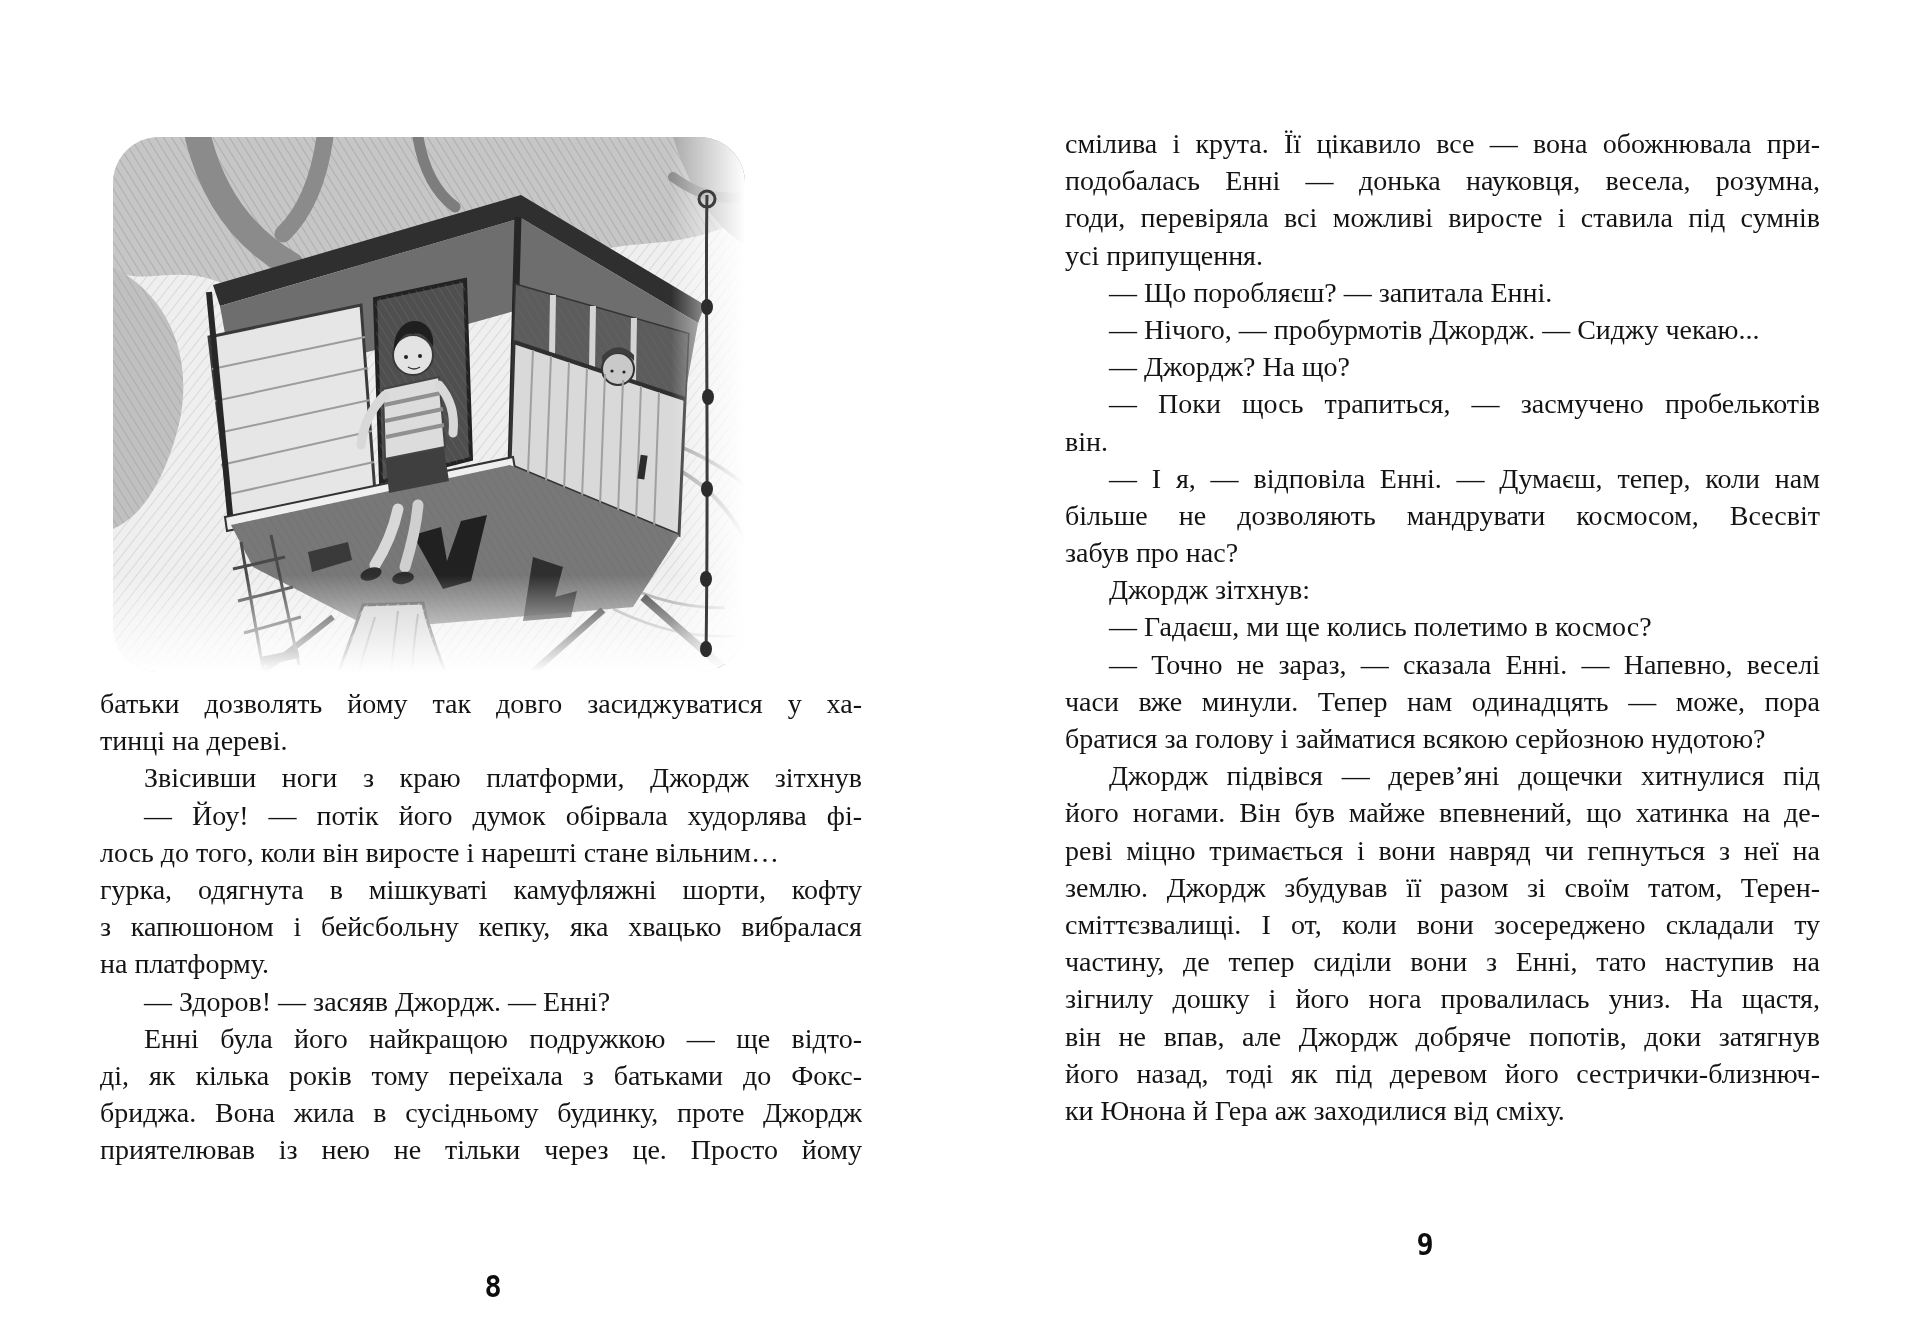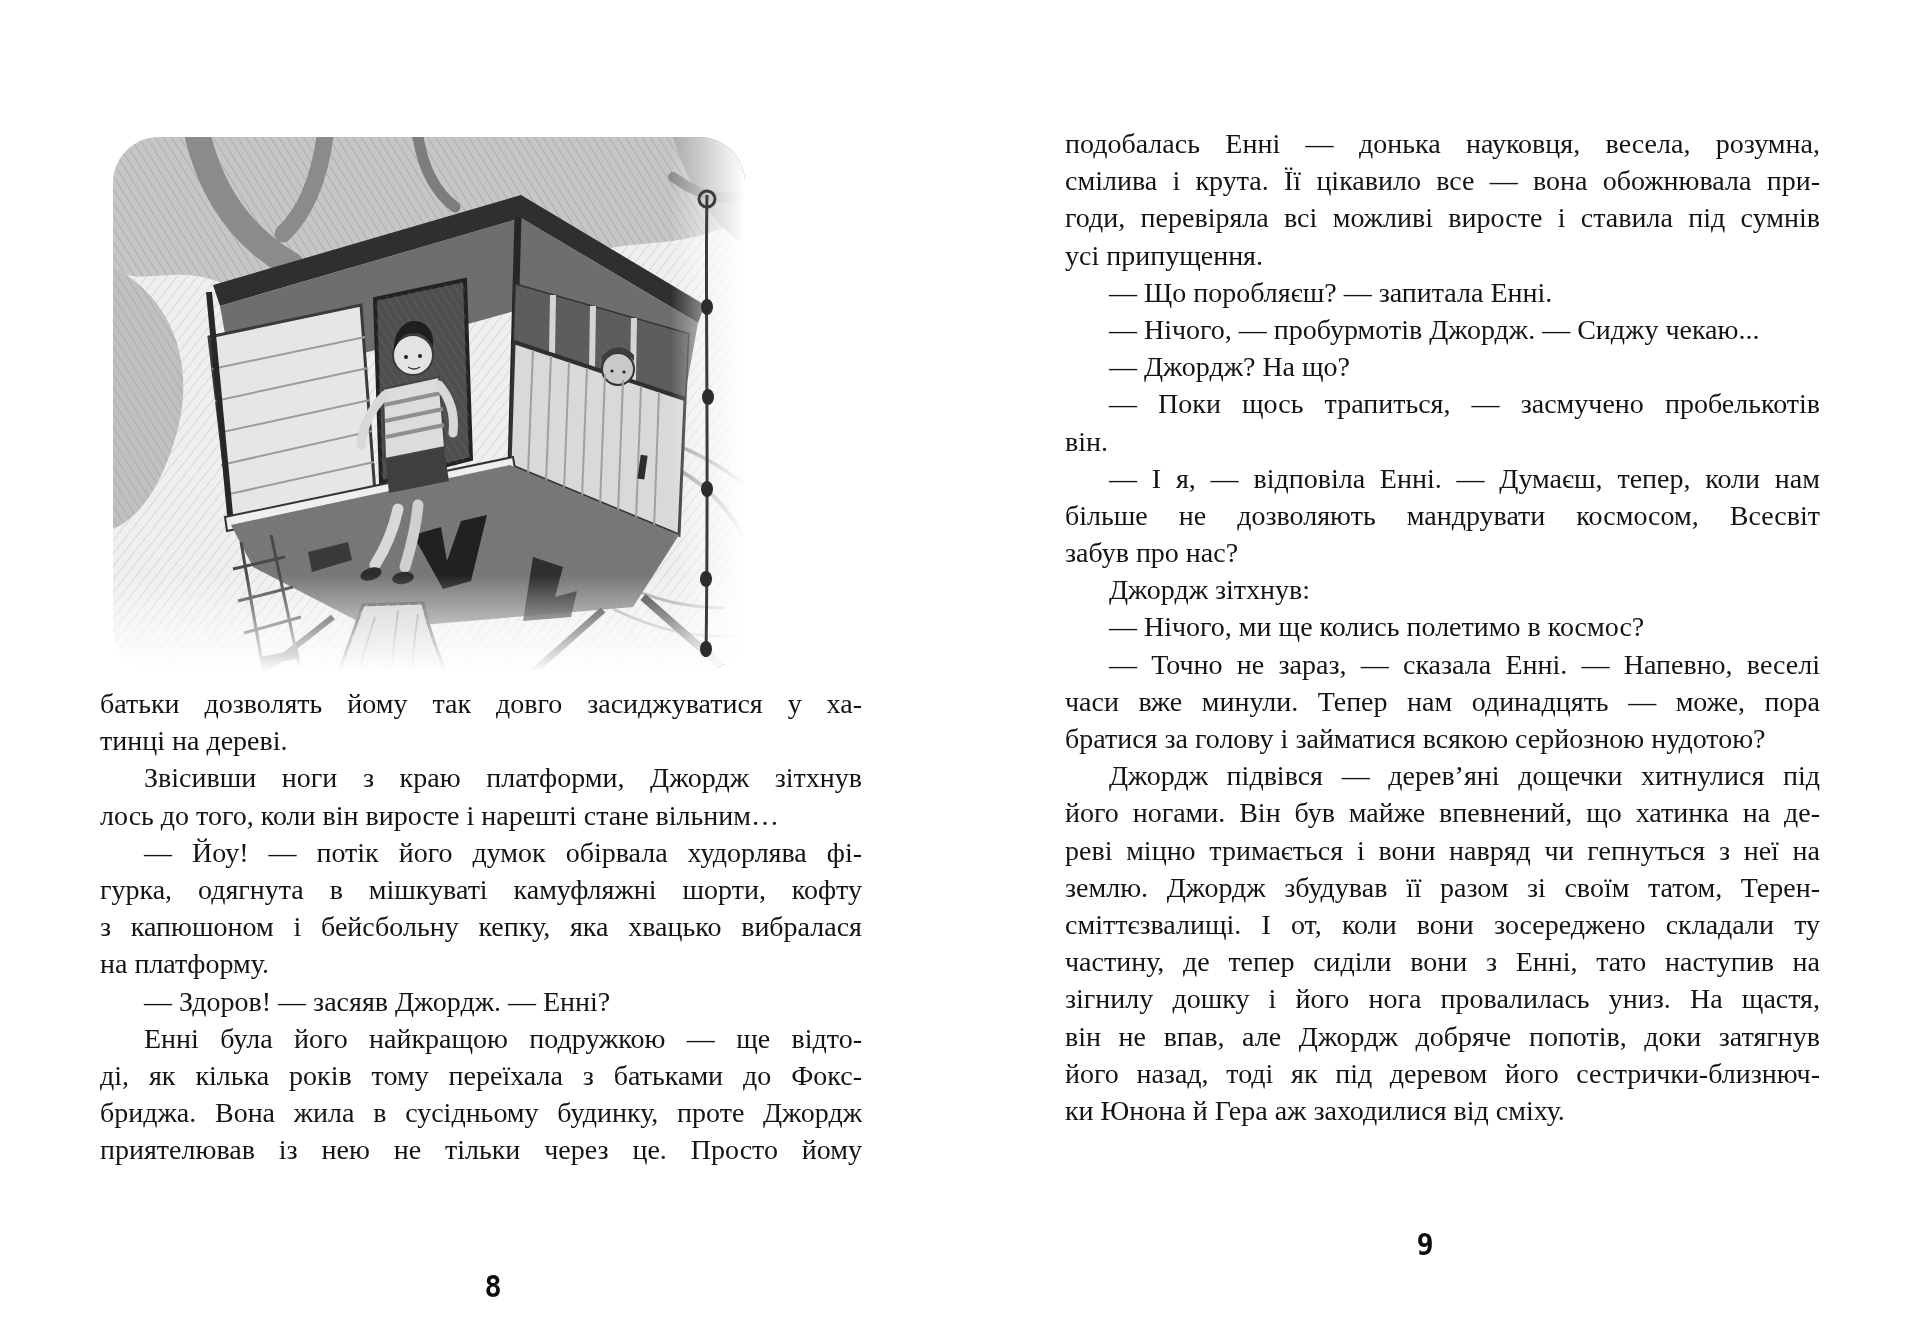--- a/index.html
+++ b/index.html
@@ -193,50 +193,50 @@
         <ellipse cx="593" cy="442" rx="6" ry="8" fill="#2c2c2c"></ellipse>
         <ellipse cx="593" cy="512" rx="6" ry="8" fill="#2c2c2c"></ellipse>
       </g>
     </g>
   </svg>
 
   <div class="col col-left">
       <div class="line j">батьки дозволять йому так довго засиджуватися у ха-</div>
       <div class="line">тинці на дереві.</div>
       <div class="line ind j">Звісивши ноги з краю платформи, Джордж зітхнув</div>
+      <div class="line ind j">— Йоу! — потік його думок обірвала худорлява фі-</div>
       <div class="line">лось до того, коли він виросте і нарешті стане вільним…</div>
-      <div class="line ind j">— Йоу! — потік його думок обірвала худорлява фі-</div>
       <div class="line j">гурка, одягнута в мішкуваті камуфляжні шорти, кофту</div>
       <div class="line j">з капюшоном і бейсбольну кепку, яка хвацько вибралася</div>
       <div class="line">на платформу.</div>
       <div class="line ind">— Здоров! — засяяв Джордж. — Енні?</div>
       <div class="line ind j">Енні була його найкращою подружкою — ще відто-</div>
       <div class="line j">ді, як кілька років тому переїхала з батьками до Фокс-</div>
       <div class="line j">бриджа. Вона жила в сусідньому будинку, проте Джордж</div>
       <div class="line j">приятелював із нею не тільки через це. Просто йому</div>
     </div>
   <div class="pagenum pagenum-left">8</div>
 </div>
 
 <div class="page page-right">
   <div class="col col-right">
+      <div class="line j">смілива і крута. Її цікавило все — вона обожнювала при-</div>
       <div class="line j">подобалась Енні — донька науковця, весела, розумна,</div>
-      <div class="line j">смілива і крута. Її цікавило все — вона обожнювала при-</div>
       <div class="line j">годи, перевіряла всі можливі виросте і ставила під сумнів</div>
       <div class="line">усі припущення.</div>
       <div class="line ind">— Що поробляєш? — запитала Енні.</div>
       <div class="line ind">— Нічого, — пробурмотів Джордж. — Сиджу чекаю...</div>
       <div class="line ind">— Джордж? На що?</div>
       <div class="line ind j">— Поки щось трапиться, — засмучено пробелькотів</div>
       <div class="line">він.</div>
       <div class="line ind j">— І я, — відповіла Енні. — Думаєш, тепер, коли нам</div>
       <div class="line j">більше не дозволяють мандрувати космосом, Всесвіт</div>
       <div class="line">забув про нас?</div>
       <div class="line ind">Джордж зітхнув:</div>
-      <div class="line ind">— Нічого, ми ще колись полетимо в космос?</div>
+      <div class="line ind">— Гадаєш, ми ще колись полетимо в космос?</div>
       <div class="line ind j">— Точно не зараз, — сказала Енні. — Напевно, веселі</div>
       <div class="line j">часи вже минули. Тепер нам одинадцять — може, пора</div>
       <div class="line">братися за голову і займатися всякою серйозною нудотою?</div>
       <div class="line ind j">Джордж підвівся — дерев’яні дощечки хитнулися під</div>
       <div class="line j">його ногами. Він був майже впевнений, що хатинка на де-</div>
       <div class="line j">реві міцно тримається і вони навряд чи гепнуться з неї на</div>
       <div class="line j">землю. Джордж збудував її разом зі своїм татом, Терен-</div>
       <div class="line j">сміттєзвалищі. І от, коли вони зосереджено складали ту</div>
       <div class="line j">частину, де тепер сиділи вони з Енні, тато наступив на</div>
       <div class="line j">зігнилу дошку і його нога провалилась униз. На щастя,</div>

